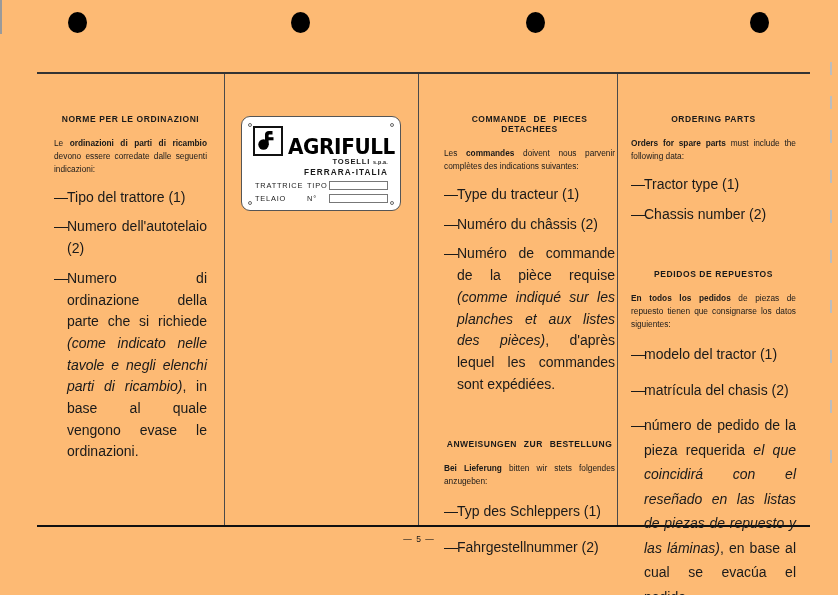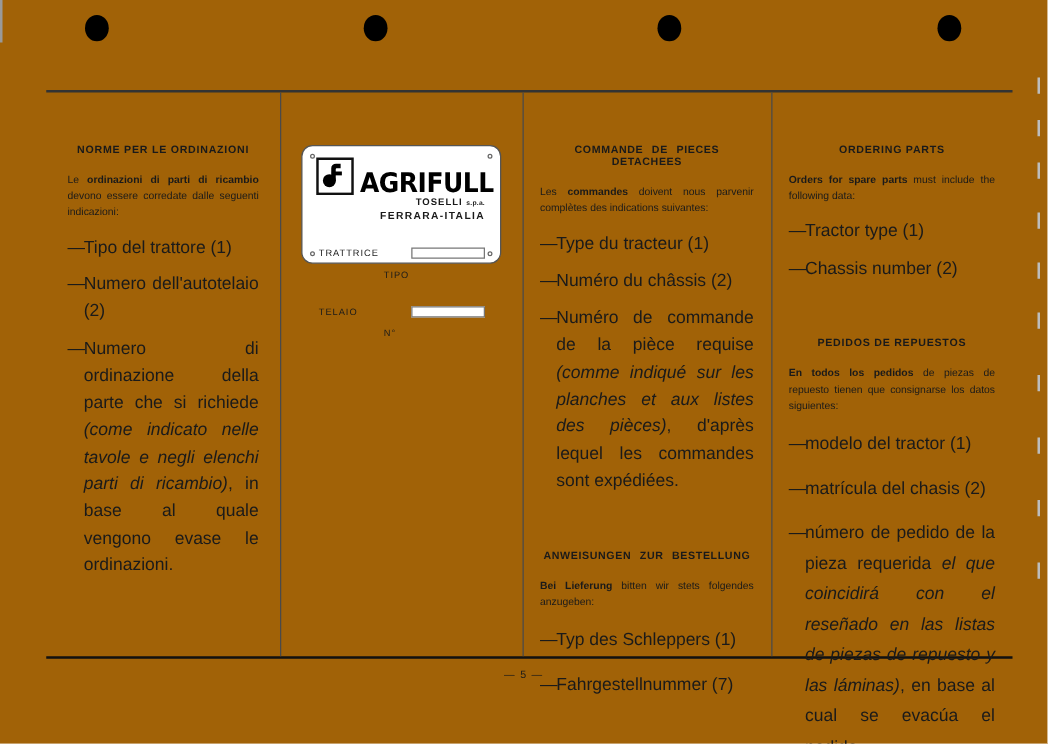--- a/index.html
+++ b/index.html
@@ -13,21 +13,21 @@
     position: relative;
     overflow: hidden;
     font-family: "Liberation Sans", sans-serif;
     color: #1a1a1a;
   }
 
   
   #scan-page {
     position: absolute;
     inset: 0;
-    background: #a16207;
+    background: #fdba74;
     padding-left: 48px;
   }
   .binder-hole {
     position: absolute;
     width: 19px;
     height: 21px;
     background: #000;
     border-radius: 50%;
     top: 12px;
   }
@@ -82,21 +82,21 @@
 
   
   .column {
     position: absolute;
     top: 2px;
     height: 451px;
     box-sizing: border-box;
   }
   #col-italian  { left: 0px;   width: 187px; padding: 40px 17px 0 17px; }
   #col-plate    { left: 187px; width: 194px; padding: 38px 10px 0 10px; }
-  #col-middle   { left: 381px; width: 199px; padding: 40px 14px 0 14px; }
+  #col-middle   { left: 393px; width: 199px; padding: 40px 14px 0 14px; }
   #col-right    { left: 580px; width: 193px; padding: 40px 14px 0 14px; }
 
   .sect-title {
     font-size: 8.5px;
     font-weight: bold;
     letter-spacing: 0.6px;
     text-align: center;
     margin: 0 0 13px 0;
     line-height: 1.2;
   }
@@ -209,21 +209,21 @@
   .plate-row {
     display: flex;
     align-items: center;
     padding-left: 13px;
     margin-top: 4px;
     font-size: 7.4px;
     letter-spacing: 0.8px;
     justify-content: center;
   }
   .plate-row .lbl-a { width: 52px; }
-  .plate-row .lbl-b { width: 22px; margin-top: 34px; }
+  .plate-row .lbl-b { width: 22px; }
   .plate-field {
     flex: 1;
     height: 9px;
     border: 1px solid #777;
     margin-right: 12px;
     box-sizing: border-box;
     background: #fff;
   }
 
   
@@ -331,21 +331,21 @@
         <li><span>Numéro du châssis (2)</span></li>
         <li><span>Numéro de commande de la pièce requise </span><i>(comme indiqué sur les planches et aux listes des pièces)</i><span>, d'après lequel les commandes sont expédiées.</span></li>
       </ul>
 
       <div class="block-gap"></div>
 
       <div class="sect-title spread">ANWEISUNGEN ZUR BESTELLUNG</div>
       <p class="intro"><span></span><b>Bei Lieferung</b><span> bitten wir stets folgendes anzugeben:</span></p>
       <ul class="items loose">
         <li><span>Typ des Schleppers (1)</span></li>
-        <li><span>Fahrgestellnummer (7)</span></li>
+        <li><span>Fahrgestellnummer (2)</span></li>
       </ul>
     </div>
 
     <div class="column" id="col-right">
 
       <div class="sect-title">ORDERING PARTS</div>
       <p class="intro"><span></span><b>Orders for spare parts</b><span> must include the following data:</span></p>
       <ul class="items">
         <li><span>Tractor type (1)</span></li>
         <li><span>Chassis number (2)</span></li>

